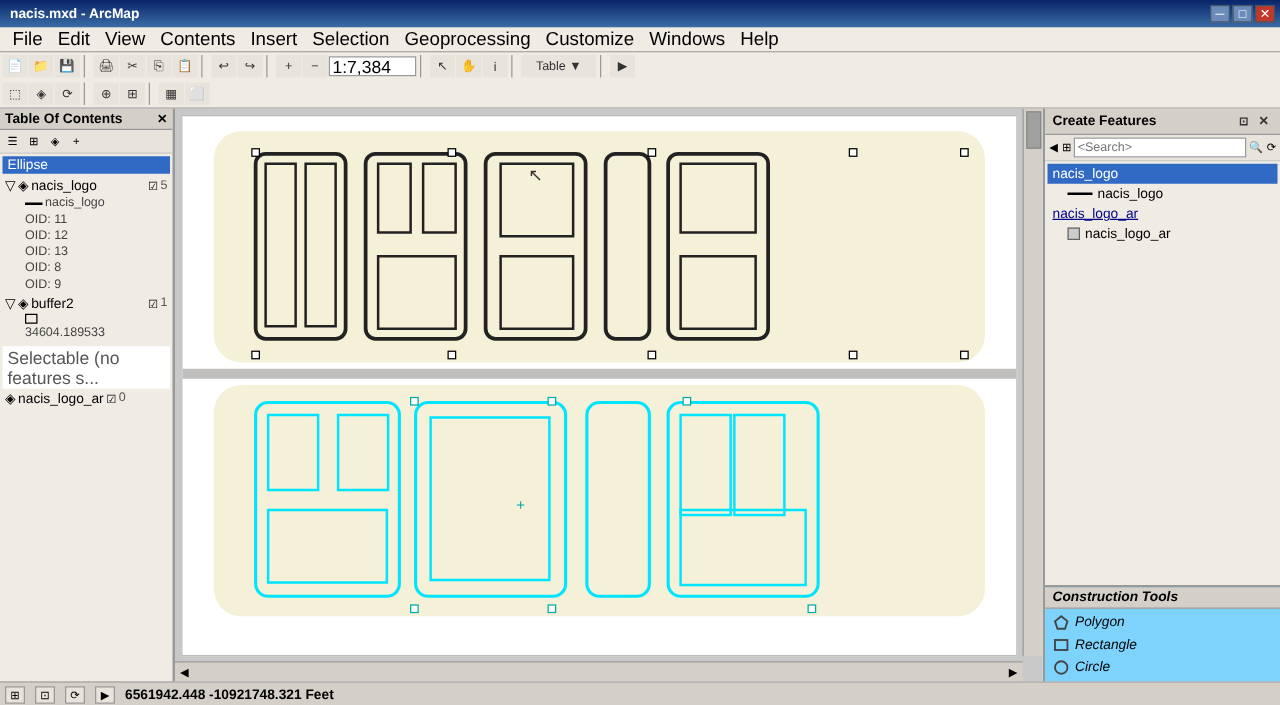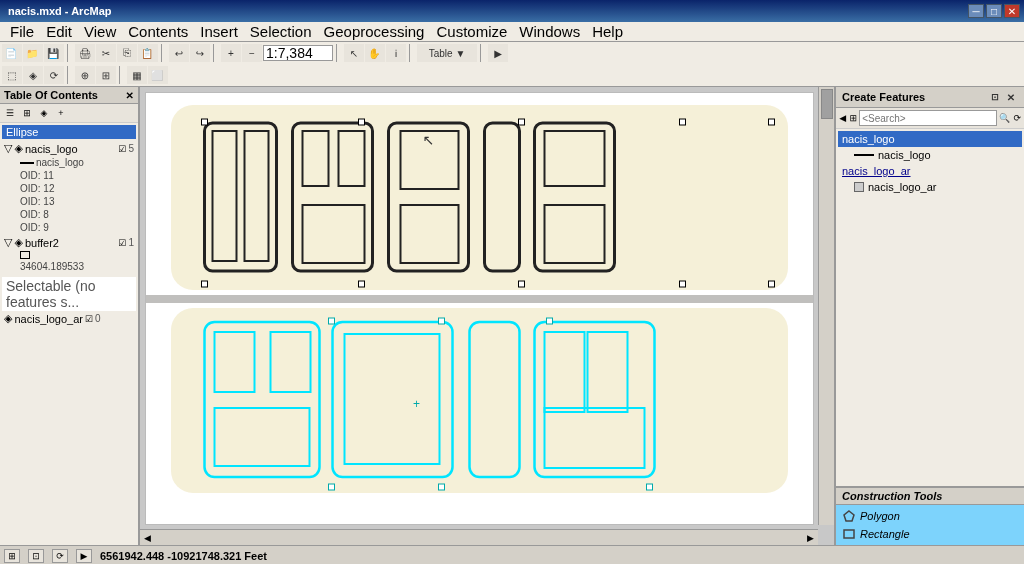--- a/index.html
+++ b/index.html
@@ -544,20 +544,28 @@
           <span>Polygon</span>
         </div>
         <div class="construction-item">
           <div class="shape-icon">
             <svg width="12" height="12" viewBox="0 0 12 12">
                 <rect x="1" y="2" width="10" height="8" fill="none" stroke="#444" stroke-width="1.5"></rect>
               </svg>
           </div>
           <span>Rectangle</span>
         </div>
+        <div class="construction-item">
+          <div class="shape-icon">
+            <svg width="12" height="12" viewBox="0 0 12 12">
+                <circle cx="6" cy="6" r="5" fill="none" stroke="#444" stroke-width="1.5"></circle>
+              </svg>
+          </div>
+          <span>Circle</span>
+        </div>
       </div>
     </div>
   </div>
 
 </div>
 
 <div class="statusbar">
   <div class="status-btn">⊞</div>
   <div class="status-btn">⊡</div>
   <div class="status-btn">⟳</div>

